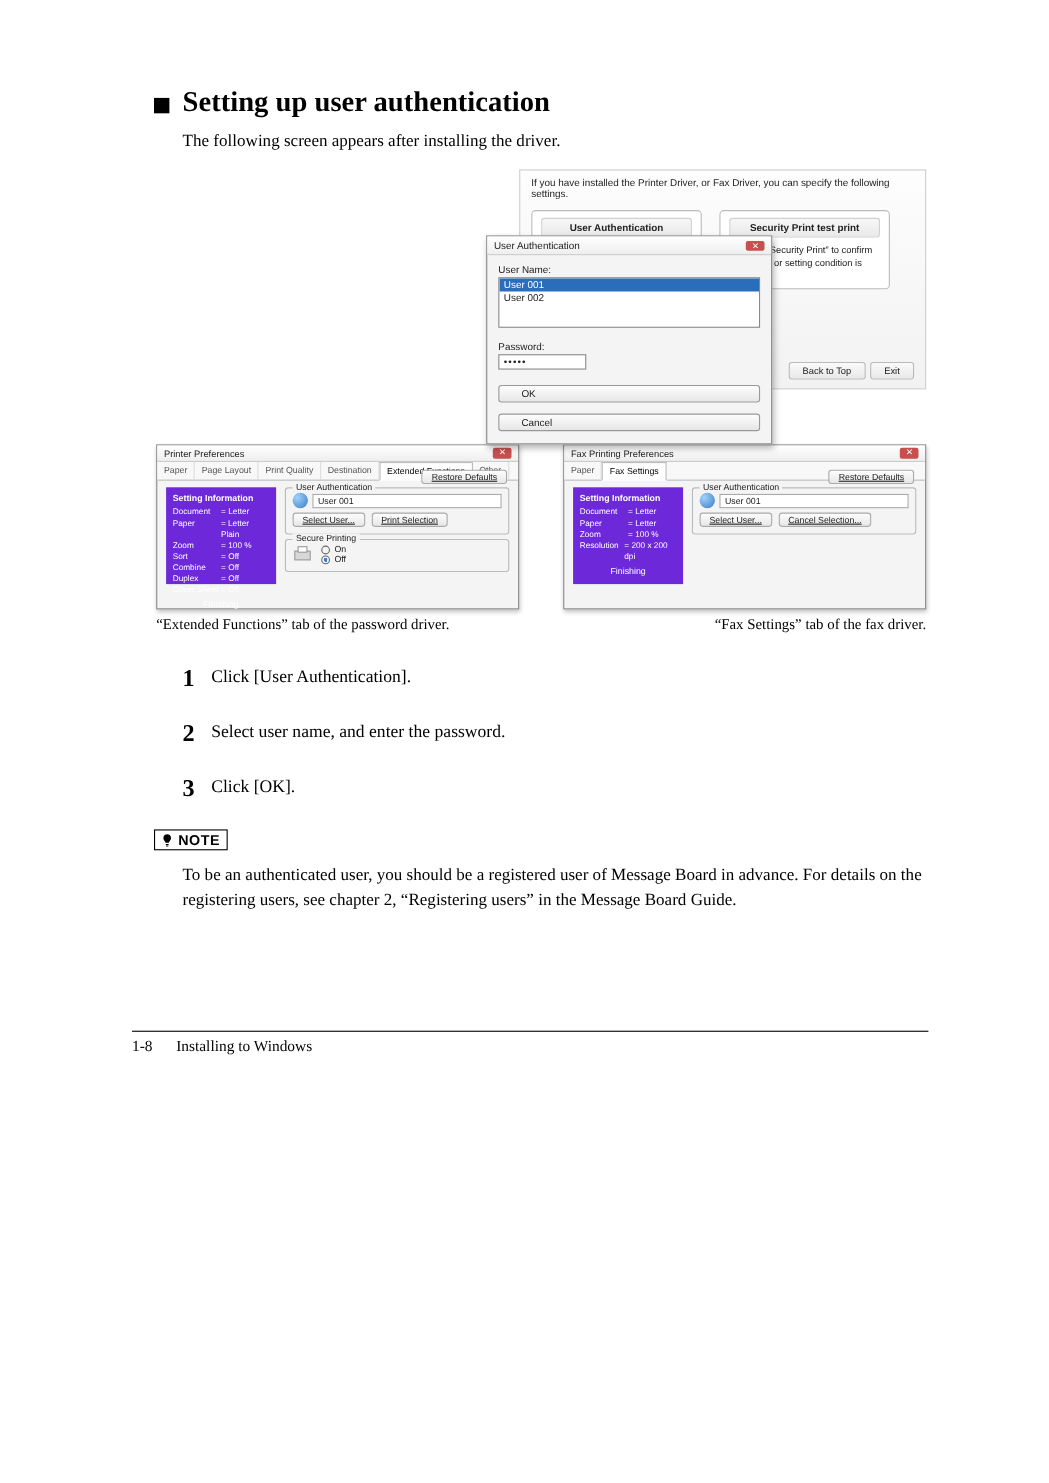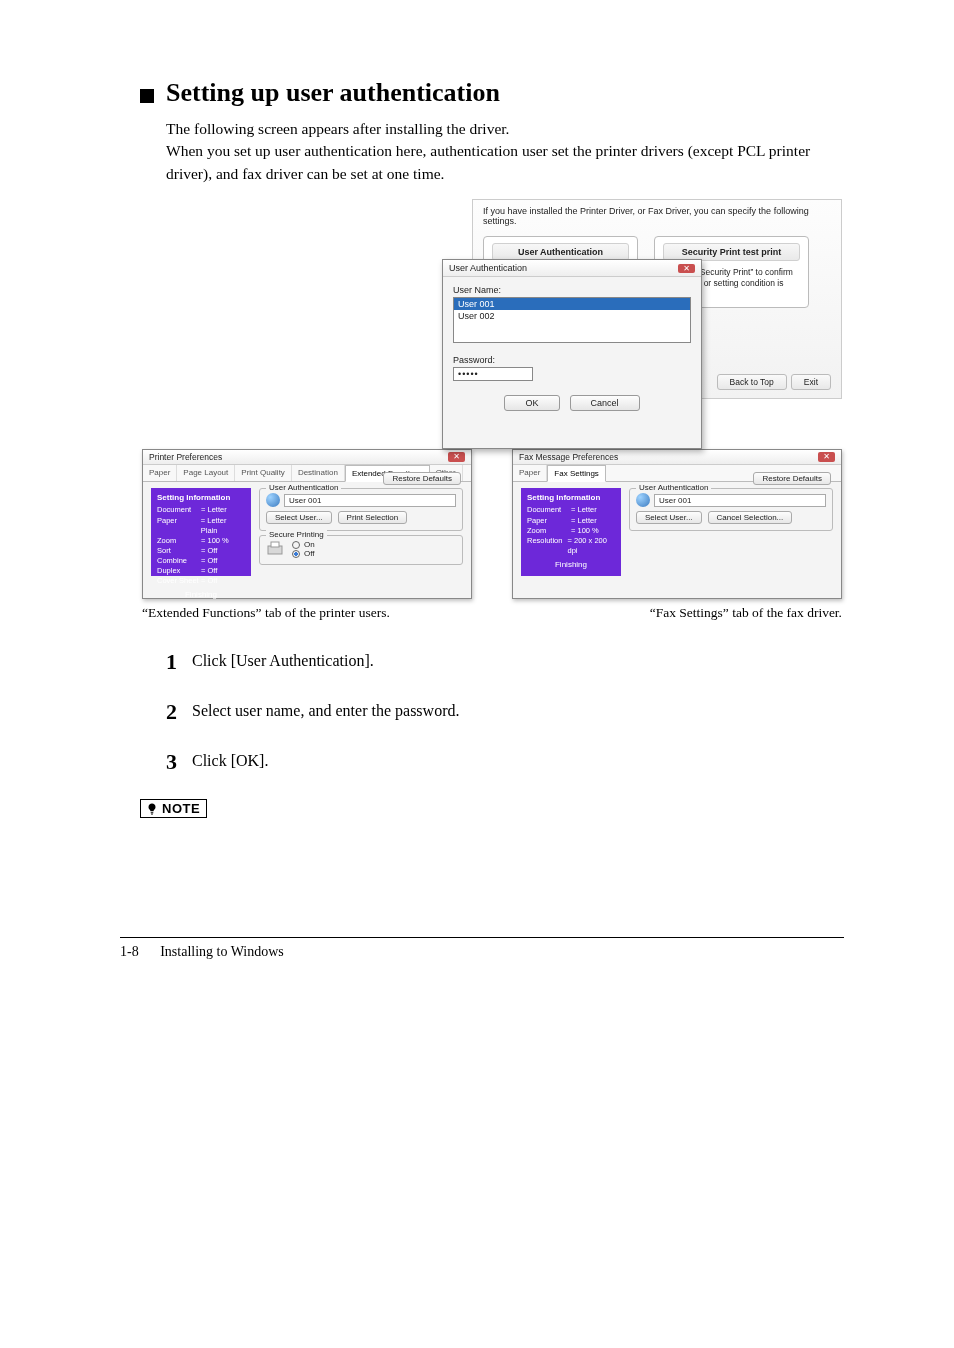--- a/index.html
+++ b/index.html
@@ -34,21 +34,21 @@
 
   .auth-dialog { position:absolute; left:300px; top:60px; width:260px; height:190px; background:#f4f4f4; border:1px solid #888; box-shadow:2px 3px 6px rgba(0,0,0,.3); padding:0; z-index:5;}
   .auth-dialog .titlebar{ display:flex; justify-content:space-between; align-items:center; background:linear-gradient(#fff,#eee); border-bottom:1px solid #ccc; padding:3px 6px; font-size:9px;}
   .closex{ background:#c94f4f; color:#fff; font-size:8px; padding:0 5px; border-radius:2px;}
   .auth-body{ padding:8px 10px;}
   .auth-body .lbl{ font-size:9px; margin-bottom:2px;}
   .userlist{ border:1px solid #888; background:#fff; height:46px; overflow:hidden; margin-bottom:12px;}
   .userlist div{ padding:1px 4px; font-size:9px;}
   .userlist .sel{ background:#2a6dbb; color:#fff;}
   .pwd-input{ width:80px; border:1px solid #888; background:#fff; padding:1px 4px; font-size:9px; letter-spacing:1px;}
-  .auth-btns{ display:flex; gap:10px; justify-content:center; margin-top:14px;}
+  .auth-btns{ display:flex; gap:10px; justify-content:center; margin-top:14px;flex-direction:column;}
   .dlg-btn{ background:linear-gradient(#fdfdfd,#e6e6e6); border:1px solid #999; border-radius:3px; padding:2px 20px; font-size:9px;}
 
   .pref-window{ position:absolute; bottom:0; width:330px; height:150px; background:#f4f4f4; border:1px solid #888; box-shadow:1px 2px 4px rgba(0,0,0,.25);}
   .pref-left{ left:0;}
   .pref-right{ left:370px;}
   .pw-title{ display:flex; justify-content:space-between; background:linear-gradient(#fff,#eee); border-bottom:1px solid #ccc; padding:2px 6px; font-size:8.5px;}
   .tabs-row{ display:flex; font-size:8px; border-bottom:1px solid #bbb; background:#f8f8f8;}
   .tabs-row span{ padding:3px 6px; border-right:1px solid #ddd; color:#555;}
   .tabs-row .active{ background:#fff; border:1px solid #bbb; border-bottom:1px solid #fff; margin-bottom:-1px; color:#000;}
   .pw-body{ display:flex; padding:6px 8px 0 8px;}
@@ -57,21 +57,21 @@
   .side-info .row{ display:flex; font-size:7.5px; line-height:1.35;}
   .side-info .row span:first-child{ width:44px;}
   .side-info .fin{ text-align:center; margin-top:4px; font-size:8px;}
   .fs-group{ margin-left:8px; flex:1;}
   .grp-frame{ border:1px solid #bbb; border-radius:3px; padding:4px 6px 6px 6px; margin-bottom:4px; position:relative;}
   .grp-frame .glabel{ position:absolute; top:-6px; left:6px; background:#f4f4f4; padding:0 3px; font-size:8px;}
   .user-chip{ display:flex; align-items:center; gap:4px; margin-bottom:4px;}
   .avatar{ width:14px; height:14px; border-radius:50%; background:radial-gradient(circle at 30% 30%, #9fd3ff,#3b7bc0);}
   .uname-box{ border:1px solid #aaa; background:#fff; padding:1px 4px; font-size:8px; flex:1;}
   .small-btns{ display:flex; gap:6px;}
-  .sbtn{ background:linear-gradient(#fdfdfd,#e7e7e7); border:1px solid #aaa; border-radius:3px; padding:1px 8px; font-size:8px;}
+  .sbtn{ background:linear-gradient(#fdfdfd,#e7e7e7); border:1px solid #aaa; border-radius:3px; padding:1px 8px; font-size:8px;text-decoration:underline;}
   .sp-radio{ display:flex; align-items:center; gap:4px; font-size:8px;}
   .restore{ position:absolute; top:22px; right:10px;}
   .arrow{ position:absolute; width:0; height:0;}
   .arrow-down{ border-left:42px solid transparent; border-right:12px solid transparent; border-top:34px solid #000; transform: skewX(-18deg);}
   .arrow1{ left:334px; top:212px; }
   .arrow-down2{ border-left:12px solid transparent; border-right:42px solid transparent; border-top:34px solid #000; transform: skewX(18deg);}
   .arrow2{ left:492px; top:212px; }
   .arrow-into-left{ position:absolute; left:246px; top:264px; width:0; height:0; border-top:12px solid transparent; border-bottom:32px solid transparent; border-right:44px solid #000; transform: rotate(8deg);}
   .arrow-into-right{ position:absolute; left:498px; top:264px; width:0; height:0; border-top:12px solid transparent; border-bottom:32px solid transparent; border-right:44px solid #000; transform: rotate(8deg);}
 </style>
@@ -80,21 +80,20 @@
 
 <div class="page">
 
   <div class="heading-row">
     <div class="sq"></div>
     <h2>Setting up user authentication</h2>
   </div>
 
   <div class="intro">
     <span>The following screen appears after installing the driver.</span><br>
-    <span>When you set up user authentication here, authentication user set the printer drivers (except PCL printer driver), and fax driver can be set at one time.</span>
   </div>
 
   <div class="figures-wrap">
     <div class="fig-area">
 
       <div class="panel-back">
         <div class="msg">If you have installed the Printer Driver, or Fax Driver, you can specify the following settings.</div>
         <div style="display:flex; gap:16px;">
           <div class="btn-tile">
             <div class="ttl">User Authentication</div>
@@ -214,21 +213,21 @@
                     </div>
                 </div>
               </div>
             </div>
           </div>
         </div>
       </div>
 
       <div class="pref-window pref-right">
         <div class="pw-title">
-          <span>Fax Message Preferences</span>
+          <span>Fax Printing Preferences</span>
           <span class="closex">✕</span>
         </div>
         <div class="tabs-row">
           <span>Paper</span>
           <span class="active">Fax Settings</span>
         </div>
         <div class="sbtn restore">Restore Defaults</div>
         <div class="pw-body">
           <div class="side-info">
             <div class="hdr">Setting Information</div>
@@ -263,21 +262,21 @@
               </div>
             </div>
           </div>
         </div>
       </div>
 
     </div>
   </div>
 
   <div class="captions">
-    <span>“Extended Functions” tab of the printer users.</span>
+    <span>“Extended Functions” tab of the password driver.</span>
     <span>“Fax Settings” tab of the fax driver.</span>
   </div>
 
   <div class="steps">
     <div class="step">
       <div class="step-num">1</div>
       <div class="step-body"><span>Click [User Authentication].</span></div>
     </div>
     <div class="step">
       <div class="step-num">2</div>
@@ -291,20 +290,21 @@
     </div>
   </div>
 
   <div style="margin-top:10px;">
     <span class="note-label">
       <svg width="14" height="14" viewBox="0 0 14 14">
         <path d="M7 1.5c-2 0-3.5 1.5-3.5 3.4 0 1.3.7 2.1 1.3 2.8.4.5.7.9.7 1.5h3c0-.6.3-1 .7-1.5.6-.7 1.3-1.5 1.3-2.8C10.5 3 9 1.5 7 1.5zM5.7 10.3h2.6v.9H5.7zM6 11.7h2v.8H6z" fill="#000"></path>
       </svg>
       <span>NOTE</span>
     </span>
+    <div class="note-text">To be an authenticated user, you should be a registered user of Message Board in advance.  For details on the registering users, see chapter 2, “Registering users” in the Message Board Guide.</div>
   </div>
 
   <div class="footer">
     <span class="footer-num">1-8</span>
     <span>Installing to Windows</span>
   </div>
 
 </div>
 
 </body></html>

